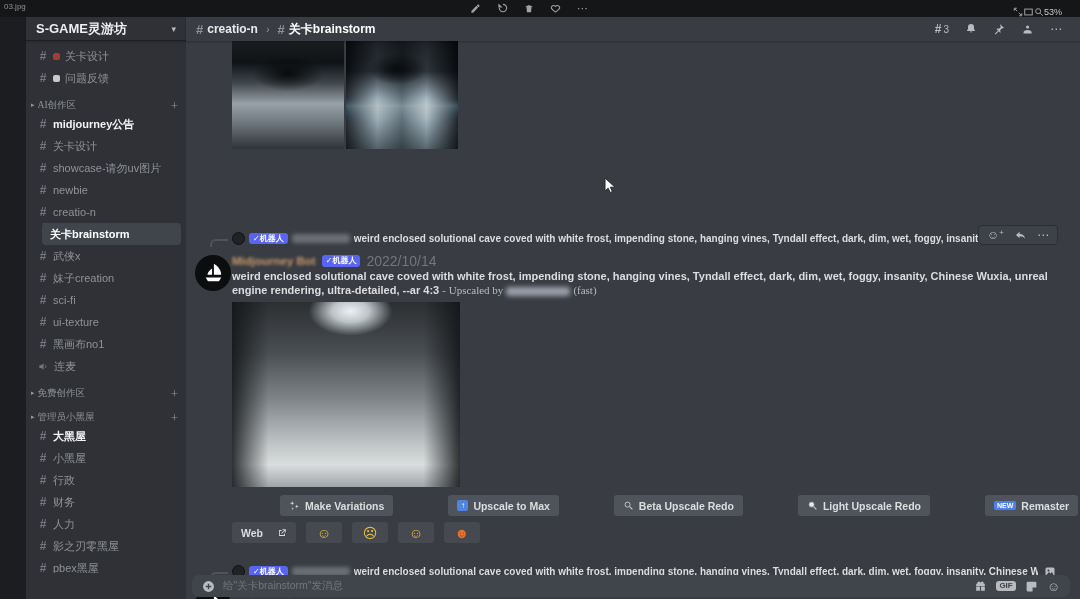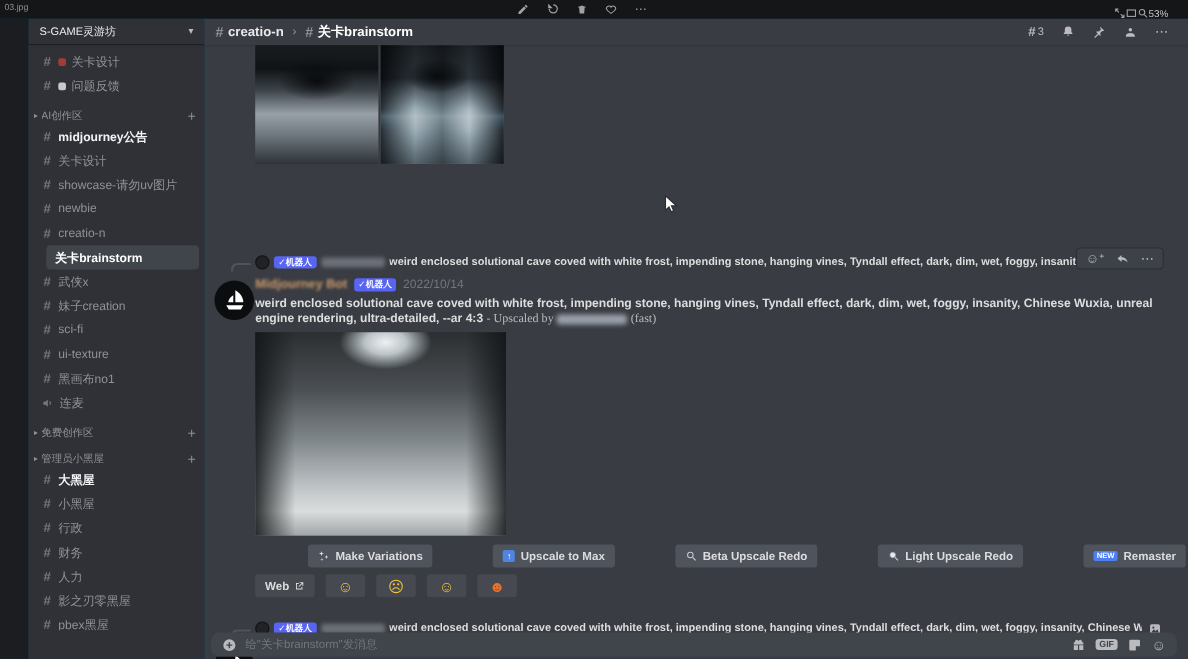--- a/index.html
+++ b/index.html
@@ -15,31 +15,31 @@
   .vb-icon { display:inline-flex; align-items:center; justify-content:center; opacity:.85; }
   .vb-zoom { font-size:9px; color:#c6c8ca; }
 
   
   .app { position:absolute; left:0; top:17px; width:1080px; height:582px; }
   .rail { position:absolute; left:0; top:0; width:26px; height:582px; background:#1b1d20; }
 
   
   .sidebar { position:absolute; left:26px; top:0; width:160px; height:582px; background:#2f3136; }
   .server-header { height:24px; display:flex; align-items:center; padding:0 10px; border-bottom:1px solid rgba(0,0,0,.35); box-shadow:0 1px 2px rgba(0,0,0,.2); cursor:pointer; }
-  .server-header .sname { color:#eceff1; font-weight:normal; font-size:10px; flex:1; white-space:nowrap; overflow:hidden; }
+  .server-header .sname { color:#eceff1; font-weight:bold; font-size:13px; flex:1; white-space:nowrap; overflow:hidden; }
   .server-header .chev { color:#b9bbbe; font-size:9px; }
   .chlist { position:absolute; top:26px; left:0; right:0; bottom:26px; overflow:hidden; padding-top:2px; }
   .ch-row { height:22px; display:flex; align-items:center; gap:5px; padding:0 6px 0 12px; color:#8e9297; font-size:11px; cursor:pointer; white-space:nowrap; overflow:hidden; }
   .ch-row .hash { color:#72767d; font-size:12px; font-weight:bold; width:10px; text-align:center; flex:none; }
   .ch-row .lbl { overflow:hidden; text-overflow:ellipsis; }
   .ch-row.unread { color:#f2f3f5; font-weight:bold; }
   .ch-row.selected { background:#40444b; border-radius:4px; margin:0 5px 0 16px; padding-left:8px; color:#fff; font-weight:bold; position:relative; }
   .thread-spine { position:absolute; left:17px; width:9px; height:14px; border-left:2px solid #4f545c; border-bottom:2px solid #4f545c; border-bottom-left-radius:6px; }
   .mini-dot { width:7px; height:7px; border-radius:2px; flex:none; }
-  .cat-row { height:16px; margin-top:8px; display:flex; align-items:center; gap:3px; padding:0 8px 0 5px; color:#8e9297; font-size:9.5px; cursor:pointer; }
+  .cat-row { height:16px; margin-top:8px; display:flex; align-items:center; gap:3px; padding:0 8px 0 5px; color:#8e9297; font-size:9.5px; cursor:pointer;font-family:Liberation Serif, serif; }
   .cat-row .carr { font-size:7px; }
   .cat-row .clbl { flex:1; white-space:nowrap; overflow:hidden; }
   .cat-row .plus { color:#8e9297; font-size:13px; line-height:1; cursor:pointer; }
   .user-panel { position:absolute; left:0; right:0; bottom:0; height:26px; background:#292b2f; display:flex; align-items:center; padding:0 6px; gap:5px; }
   .user-panel .uav { width:17px; height:17px; border-radius:50%; background:#17181a; border:1px solid #0c0d0e; flex:none; }
   .user-panel .uname { color:#f0f1f3; font-size:10px; font-weight:bold; flex:1; overflow:hidden; white-space:nowrap; }
   .up-icons { display:flex; gap:6px; align-items:center; }
 
   
   .main { position:absolute; left:186px; top:0; right:0; height:582px; background:#393c42; }
@@ -75,39 +75,39 @@
   .reply-line .rav { width:13px; height:13px; border-radius:50%; background:#202225; border:1px solid #111; flex:none; }
   .bot-badge { background:#5865f2; color:#fff; font-size:8px; border-radius:3px; padding:1px 4px; font-weight:bold; flex:none; line-height:1.2; }
   .redacted { width:58px; height:9px; border-radius:3px; background:#6b6f78; filter:blur(2px); flex:none; }
   .reply-line .rtext { color:#dcddde; font-size:10px; font-weight:bold; white-space:nowrap; overflow:hidden; }
   .reply-line .rimg-icon { flex:none; margin-left:2px; }
 
   
   .msg-avatar { position:absolute; width:36px; height:36px; border-radius:50%; background:#0b0d0e; display:flex; align-items:center; justify-content:center; overflow:hidden; }
   .msg-head { position:absolute; display:flex; align-items:center; gap:6px; }
   .bot-name { color:#c9996b; font-size:11.5px; font-weight:bold; filter:blur(1.6px); }
-  .timestamp { color:#72767d; font-size:11px; }
+  .timestamp { color:#72767d; font-size:14px; }
   .msg-text { position:absolute; color:#dcddde; font-size:11px; line-height:14px; width:824px; }
   .msg-text .prompt { font-weight:bold; }
   .msg-text .note { color:#b9bbbe; font-weight:normal;font-family:Liberation Serif, serif; }
   .inline-redact { display:inline-block; width:64px; height:9px; border-radius:3px; background:#9aa0ab; filter:blur(2.5px); vertical-align:middle; margin:0 3px; }
 
   .big-img { position:absolute; left:46px; width:228px; height:185px; cursor:pointer; background:
       radial-gradient(ellipse 58px 34px at 52% 5%, #eef1f2 0%, #bcc4c8 32%, rgba(130,140,146,0) 72%),
       linear-gradient(90deg, rgba(18,20,22,.85) 0%, rgba(18,20,22,0) 16%, rgba(18,20,22,0) 84%, rgba(18,20,22,.85) 100%),
       linear-gradient(180deg,#2c2f32 0%,#4a4f53 28%,#7d8488 52%,#c3c8ca 78%,#dadddd 88%,#9fa5a8 100%); }
 
   .hover-toolbar { position:absolute; display:flex; align-items:center; gap:10px; padding:2px 8px; background:#3d4148; border:1px solid #2c2e33; border-radius:4px; }
 
   .action-btn { height:21px; padding:0 9px; background:#4f545c; color:#dcddde; border:none; border-radius:3px; font-size:10.5px; font-weight:bold; display:flex; align-items:center; gap:5px; cursor:pointer; font-family:inherit;margin-left:48px; }
   .new-badge { background:#4e7ff2; color:#fff; font-size:7px; padding:1px 3px; border-radius:2px; font-weight:bold; }
   .react-btn { height:21px; min-width:36px; background:#46494f; border:none; border-radius:3px; display:flex; align-items:center; justify-content:center; cursor:pointer; font-size:14px; line-height:1; }
   .react-btn .face { color:#f0c43c; }
   .react-btn.hot .face { color:#e8702a; }
-  .web-btn { height:21px; padding:0 9px; background:#46494f; color:#dcddde; border:none; border-radius:3px; font-size:10.5px; font-weight:bold; display:flex; align-items:center; gap:4px; cursor:pointer; font-family:inherit; }
+  .web-btn { height:21px; padding:0 9px; background:#46494f; color:#dcddde; border:none; border-radius:3px; font-size:10.5px; font-weight:bold; display:flex; align-items:center; gap:14px; cursor:pointer; font-family:inherit; }
 
   
   .composer { position:absolute; left:6px; right:10px; bottom:2px; height:22px; background:#40444b; border-radius:7px; display:flex; align-items:center; padding:0 10px; gap:8px; z-index:20; }
   .composer .ph { color:#72767d; font-size:10.5px; flex:1; white-space:nowrap; overflow:hidden; }
   .comp-icons { display:flex; align-items:center; gap:9px; }
   .gif-chip { background:#b9bbbe; color:#40444b; font-size:8px; font-weight:bold; border-radius:3px; padding:1px 3px; line-height:1.1; cursor:pointer; }
 
   .cursor { position:absolute; z-index:60; pointer-events:none; }
   svg { display:block; }
 </style>

